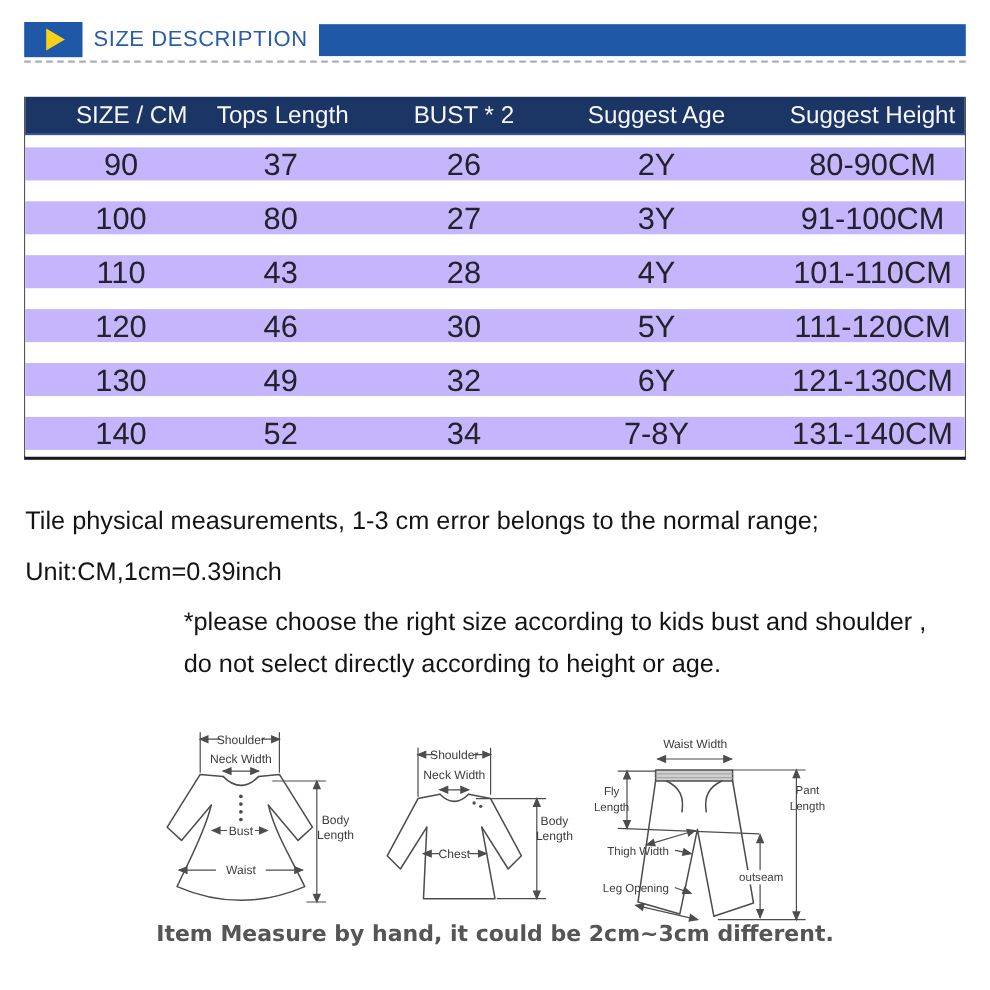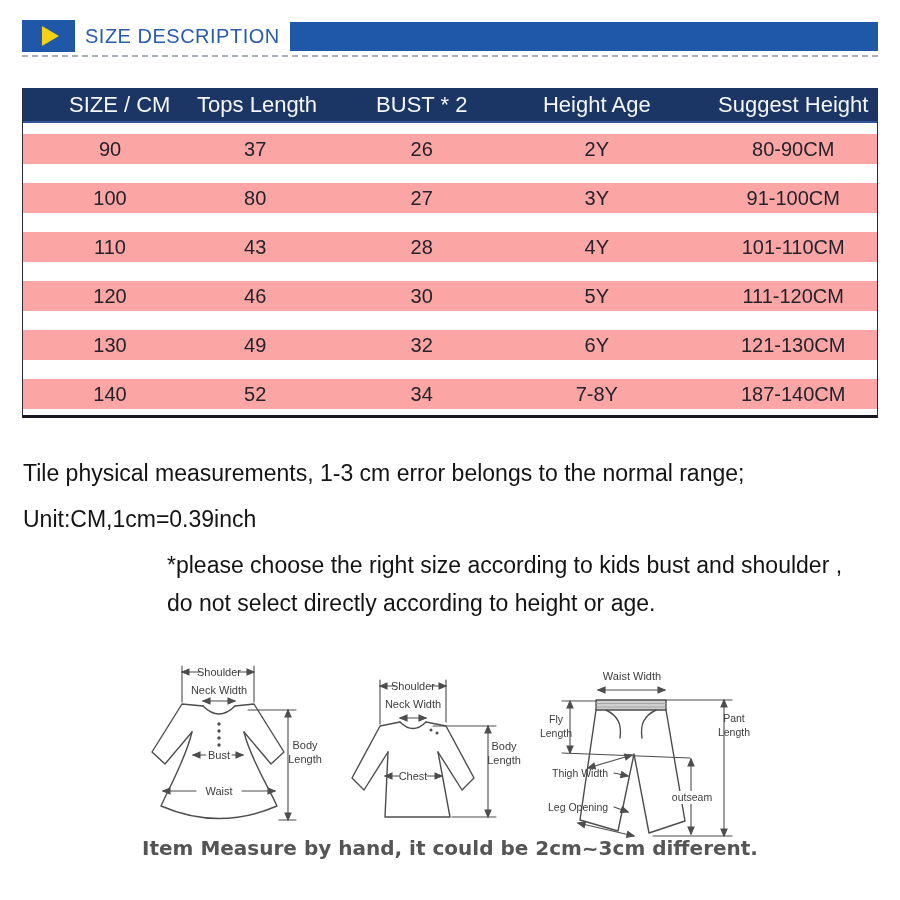--- a/index.html
+++ b/index.html
@@ -13,21 +13,21 @@
   .hdr-title{margin:0 10px 0 10px;font-size:20px;letter-spacing:.5px;color:#2a5cab;white-space:nowrap;}
   .hdr-bar{flex:1;height:29px;background:#1f58a7;}
   .hdr-dash{position:absolute;left:22px;right:22px;top:55px;border-top:2px dashed #a9b0ba;}
 
   
   .size-table{position:absolute;left:22px;top:88px;width:856px;box-sizing:border-box;
               border-left:1px solid #2a2c38;border-right:1px solid #2a2c38;border-bottom:3px solid #17181f;}
   .tgrid{display:grid;grid-template-columns:15% 19% 20% 21% 25%;text-align:center;align-items:center;}
   .thead{height:33px;background:#1b3564;color:#f5f7fa;font-size:22px;border-bottom:2px solid #35549a;}
   .tbody{padding:11px 0 3px 0;background:#fff;}
-  .trow{height:30px;margin-bottom:19px;background:#fca5a5;font-size:20px;color:#23232b;}
+  .trow{height:30px;margin-bottom:19px;background:#c4b5fd;font-size:28px;color:#23232b;}
   .trow:last-child{margin-bottom:3px;}
   .cell{overflow:visible;white-space:nowrap;margin-left:46px;}
 
   
   .notes{position:absolute;left:0;right:0;top:458px;color:#141414;}
   .n-center{text-align:left;font-size:23px;line-height:30px;padding-left:23px;}
   .n-left{margin-left:167px;font-size:23px;line-height:30px;}
   .mt7{margin-top:16px;} .mt14{margin-top:16px;} .mt15{margin-top:8px;}
 
   
@@ -60,21 +60,21 @@
     <div class="hdr-title">SIZE DESCRIPTION</div>
     <div class="hdr-bar"></div>
   </div>
   <div class="hdr-dash"></div>
 
   <div class="size-table">
     <div class="tgrid thead">
       <div class="cell">SIZE / CM</div>
       <div class="cell">Tops Length</div>
       <div class="cell">BUST * 2</div>
-      <div class="cell">Height Age</div>
+      <div class="cell">Suggest Age</div>
       <div class="cell">Suggest Height</div>
     </div>
     <div class="tbody">
       <div class="tgrid trow">
         <div class="cell">90</div>
         <div class="cell">37</div>
         <div class="cell">26</div>
         <div class="cell">2Y</div>
         <div class="cell">80-90CM</div>
       </div>
@@ -104,21 +104,21 @@
         <div class="cell">49</div>
         <div class="cell">32</div>
         <div class="cell">6Y</div>
         <div class="cell">121-130CM</div>
       </div>
       <div class="tgrid trow">
         <div class="cell">140</div>
         <div class="cell">52</div>
         <div class="cell">34</div>
         <div class="cell">7-8Y</div>
-        <div class="cell">187-140CM</div>
+        <div class="cell">131-140CM</div>
       </div>
     </div>
   </div>
 
   <div class="notes">
     <div class="n-center">Tile physical measurements, 1-3 cm error belongs to the normal range;</div>
     <div class="n-center mt7">Unit:CM,1cm=0.39inch</div>
     <div class="n-left mt14">*please choose the right size according to kids bust and shoulder ,</div>
     <div class="n-left mt15">do not select directly according to height or age.</div>
   </div>

